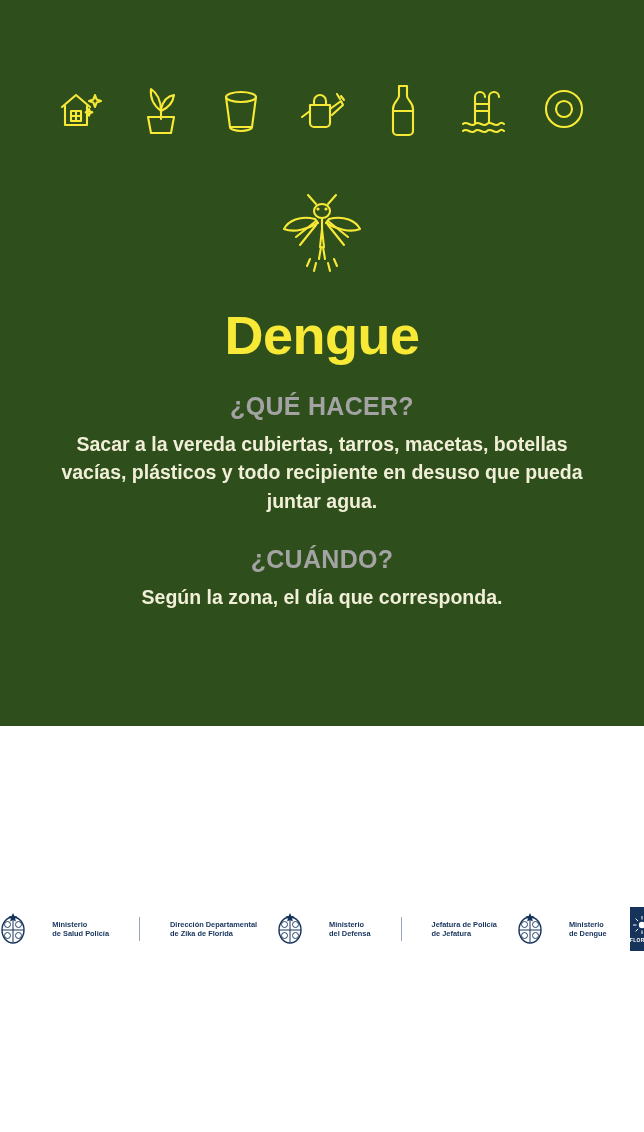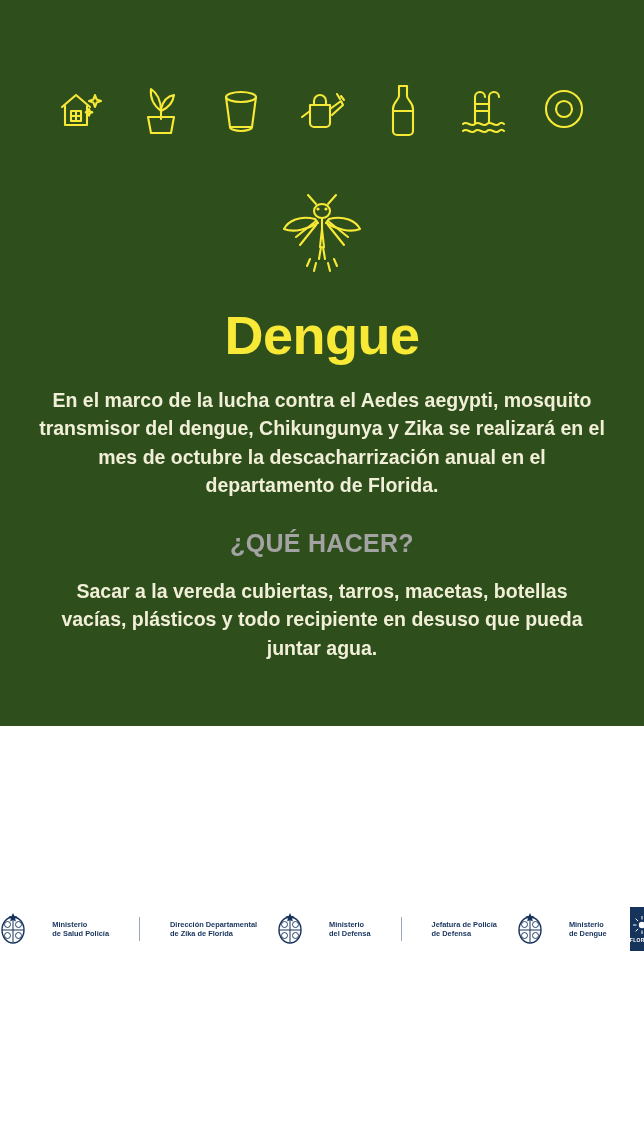--- a/index.html
+++ b/index.html
@@ -81,21 +81,21 @@
     flex-direction: column;
     align-items: center;
   }
   .section-heading {
     color: #a3a3a3;
     font-size: 25px;
     font-weight: bold;
     letter-spacing: 0.3px;
   }
   .section-body {
-    margin-top: 19px;
+    margin-top: 9px;
     color: #f2efd8;
     font-size: 19.5px;
     line-height: 1.45;
     text-align: center;
     font-weight: bold;
     max-width: 540px;
   }
   .footer {
     flex: 1;
     width: 100%;
@@ -223,27 +223,30 @@
         <path d="M51 58 L49 70 M53 58 L55 70"></path>
         <path d="M45 30 C30 26 18 32 14 40 C24 44 38 40 48 34 Z"></path>
         <path d="M59 30 C74 26 86 32 90 40 C80 44 66 40 56 34 Z"></path>
         <path d="M46 32 L26 48 M46 36 L30 56 M58 32 L78 48 M58 36 L74 56"></path>
         <path d="M40 70 l-3 7 M46 74 l-2 8 M58 74 l2 8 M64 70 l3 7"></path>
       </svg>
     </div>
 
     <div class="title">Dengue</div>
 
-    <div class="intro">En el marco de la lucha contra el Aedes aegypti, mosquito transmisor del dengue, Chikungunya y Zika se realizará en el mes de octubre la descacharrización anual en el departamento de Florida.</div>
 
     <div class="section">
       <div class="section-heading">¿QUÉ HACER?</div>
       <div class="section-body">Sacar a la vereda cubiertas, tarros, macetas, botellas vacías, plásticos y todo recipiente en desuso que pueda juntar agua.</div>
     </div>
 
+    <div class="section">
+      <div class="section-heading">¿CUÁNDO?</div>
+      <div class="section-body">Según la zona, el día que corresponda.</div>
+    </div>
 
 
   </div>
 
   <div class="footer">
 
     <div class="logo-group">
       <svg class="shield" viewBox="0 0 30 34">
         <ellipse cx="15" cy="18" rx="11" ry="13" fill="none" stroke="#16335c" stroke-width="1.4"></ellipse>
         <path d="M15 6 v24 M4 18 h22" stroke="#16335c" stroke-width="1"></path>
@@ -274,21 +277,21 @@
         <circle cx="20.5" cy="23.5" r="3" fill="none" stroke="#16335c" stroke-width="0.9"></circle>
         <path d="M15 1 l1.4 3 3 0.4 -2.2 2.1 0.6 3 -2.8 -1.5 -2.8 1.5 0.6 -3 -2.2 -2.1 3 -0.4 z" fill="#16335c"></path>
       </svg>
       <div class="logo-text">
         <div>Ministerio</div>
         <div>del Defensa</div>
       </div>
       <div class="logo-sep"></div>
       <div class="logo-text">
         <div>Jefatura de Policía</div>
-        <div>de Defensa</div>
+        <div>de Jefatura</div>
       </div>
     </div>
 
     <div class="logo-group">
       <svg class="shield" viewBox="0 0 30 34">
         <ellipse cx="15" cy="18" rx="11" ry="13" fill="none" stroke="#16335c" stroke-width="1.4"></ellipse>
         <path d="M15 6 v24 M4 18 h22" stroke="#16335c" stroke-width="1"></path>
         <circle cx="9.5" cy="12.5" r="3" fill="none" stroke="#16335c" stroke-width="0.9"></circle>
         <circle cx="20.5" cy="12.5" r="3" fill="none" stroke="#16335c" stroke-width="0.9"></circle>
         <circle cx="9.5" cy="23.5" r="3" fill="none" stroke="#16335c" stroke-width="0.9"></circle>

